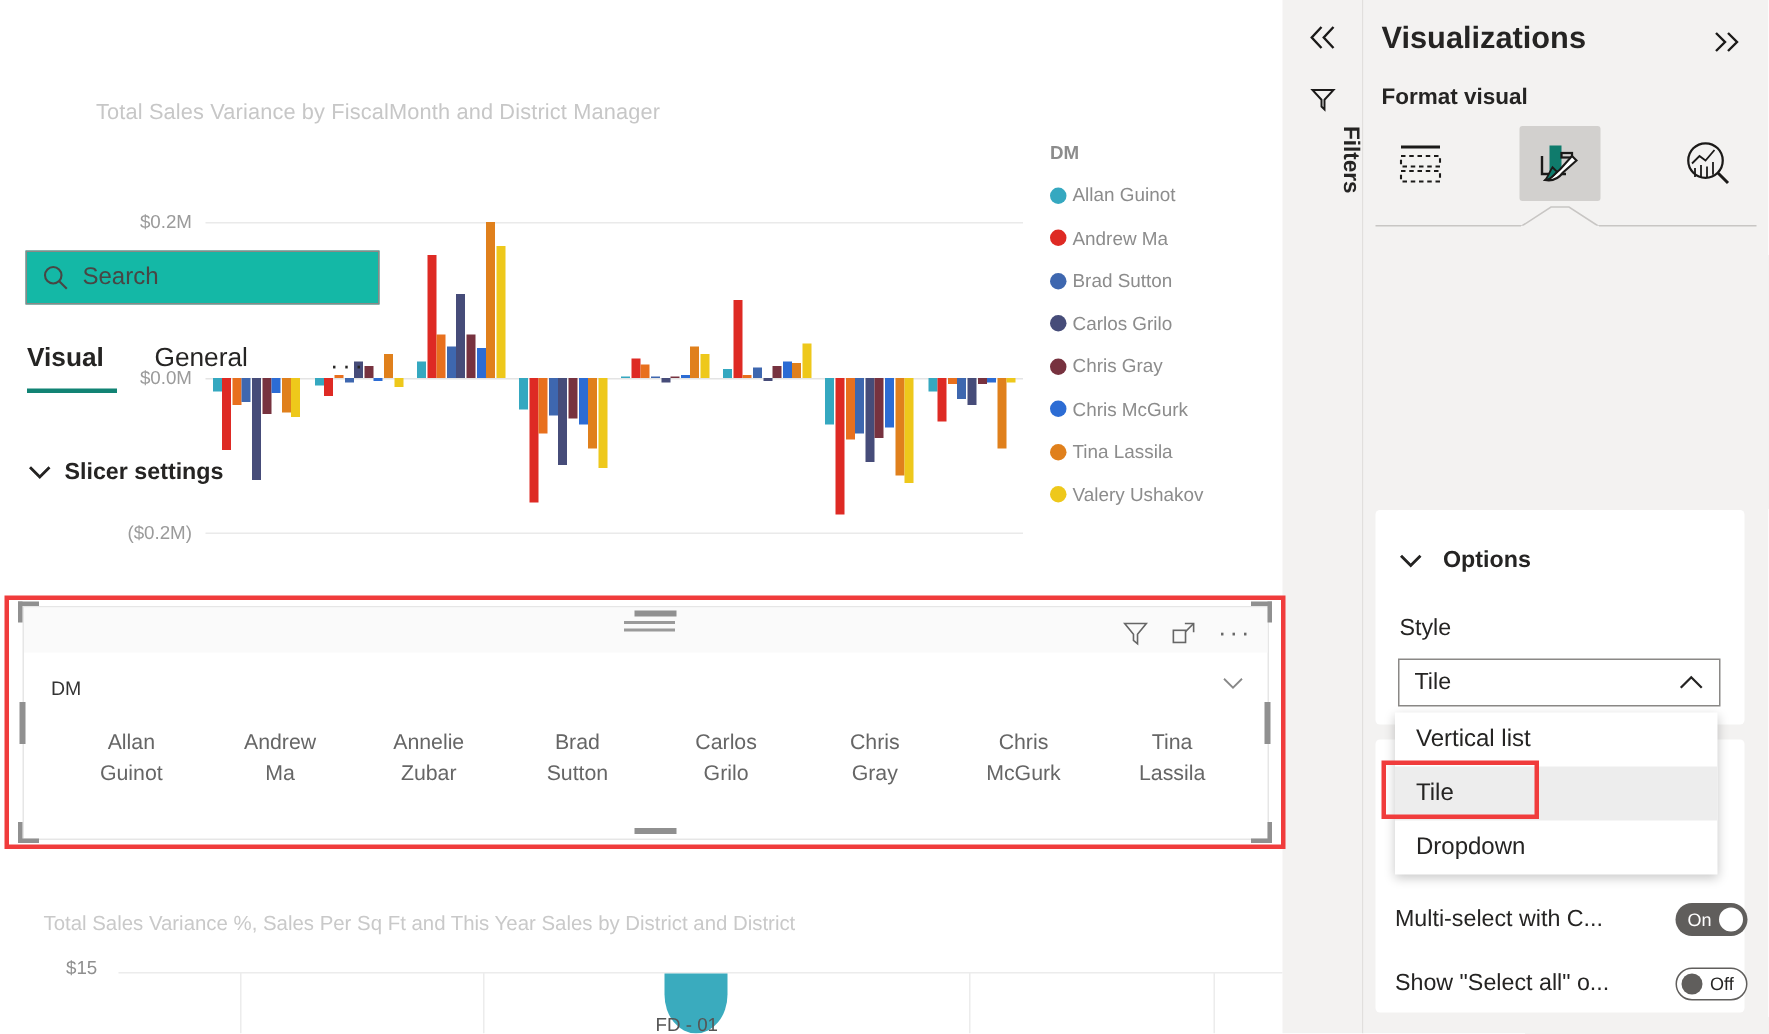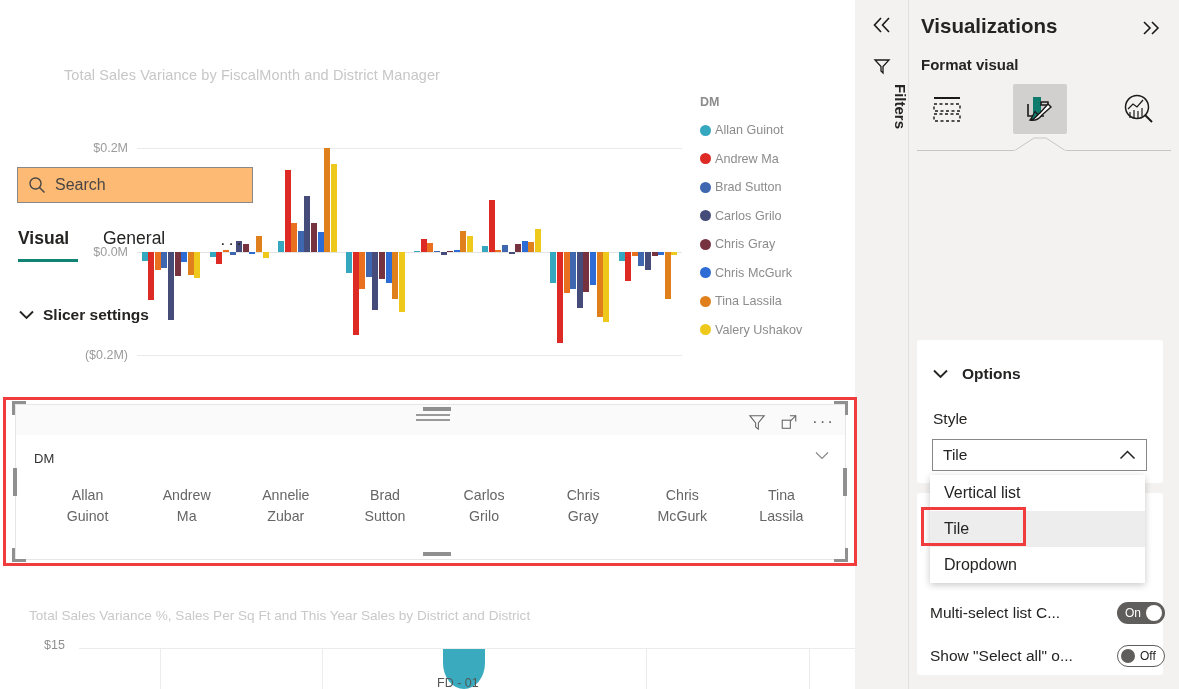--- a/index.html
+++ b/index.html
@@ -108,21 +108,21 @@
   .pane-sub { position: absolute; left: 12px; top: 56px; font-size: 15px; font-weight: 600; color: #252423; }
 
   .pane-icons { position: absolute; left: 0; top: 84px; width: 270px; height: 56px; }
   .pi { position: absolute; width: 54px; height: 50px; display: flex; align-items: center; justify-content: center; cursor: pointer; }
   .pi.active { background: #d2d0ce; border-radius: 2px; }
   .pane-divider { position: absolute; left: 8px; top: 150px; width: 254px; height: 1px; background: #c8c6c4; }
   .notch { position: absolute; left: 1014px; top: 137px; width: 52px; height: 15px; z-index: 3; }
 
   .search-box {
     position: absolute; left: 17px; top: 167px; width: 236px; height: 36px;
-    background: #fdba74; border: 1px solid #8a8886; display: flex; align-items: center; padding-left: 10px;
+    background: #14b8a6; border: 1px solid #8a8886; display: flex; align-items: center; padding-left: 10px;
   }
   .search-txt { margin-left: 9px; font-size: 16px; color: #484644; }
 
   .tabs { position: absolute; left: 18px; top: 228px; width: 240px; height: 38px; }
   .tab { position: absolute; top: 0; font-size: 17.5px; color: #252423; cursor: pointer; }
   .tab.sel { font-weight: 700; }
   .tab-underline { position: absolute; left: 0; top: 31px; width: 60px; height: 3px; background: #118374; }
   .tab-dots { position: absolute; left: 202px; top: 6px; font-size: 17px; color: #252423; letter-spacing: 2.5px; cursor: pointer; }
 
   .section-head { position: absolute; left: 19px; top: 306px; display: flex; align-items: center; gap: 9px; }
@@ -483,21 +483,21 @@
   <div class="card2"></div>
 
   <div class="dropdown" id="style-dd">
       <div class="dd-item">Vertical list</div>
       <div class="dd-item hl">Tile</div>
       <div class="dd-item">Dropdown</div>
     </div>
   <div class="dd-marker"></div>
 
   <div class="row-setting" style="top:598px;">
-    <span class="row-label">Multi-select list C...</span>
+    <span class="row-label">Multi-select with C...</span>
     <div class="toggle-on">
       <span class="t">On</span>
       <span class="k"></span>
     </div>
   </div>
 
   <div class="row-setting" style="top:641px;">
     <span class="row-label">Show "Select all" o...</span>
     <div class="toggle-off">
       <span class="k"></span>

